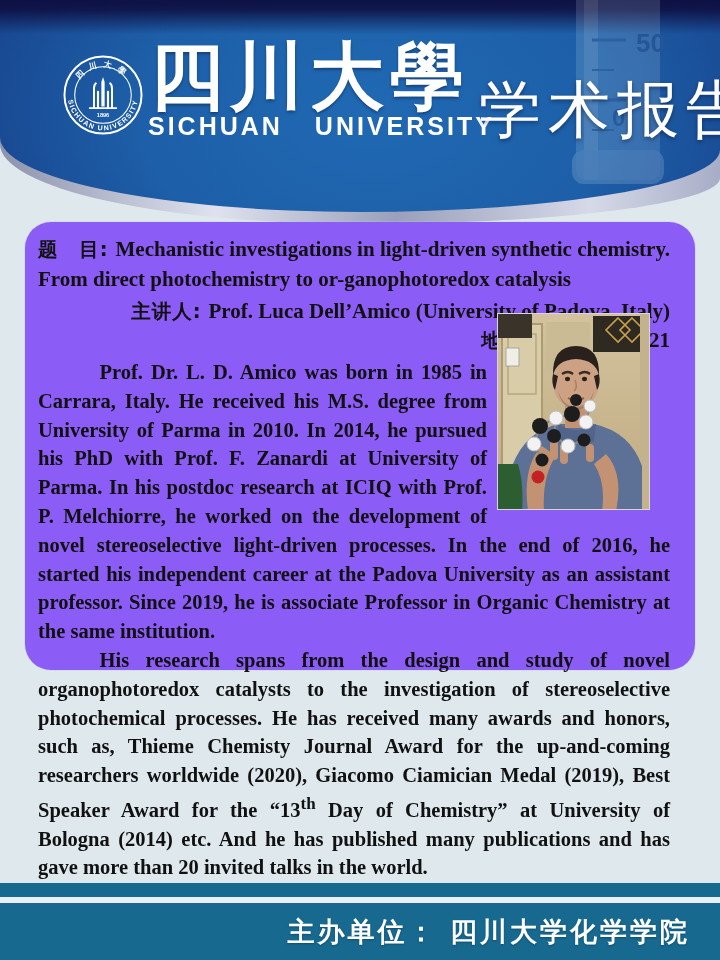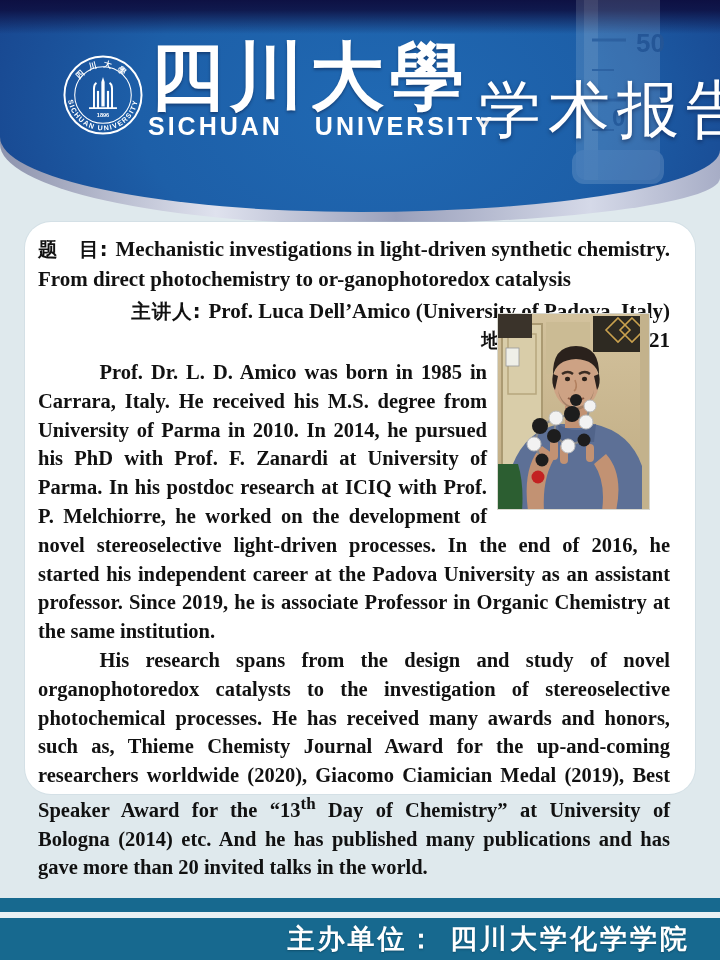--- a/index.html
+++ b/index.html
@@ -39,22 +39,22 @@
   .banner-title {
     position:absolute; left:479px; top:68px;
     color:#ffffff; font-size:62px; font-weight:400; letter-spacing:7px;
     font-family:"DejaVu Sans", sans-serif; white-space:nowrap;
     text-shadow:0 2px 4px rgba(0,0,30,.4);
   }
 
   
   .body-area { position:relative; width:720px; height:661px; background:#dfe9ed; }
   .card {
-    position:relative; margin:0 auto; width:670px; height:572px;
-    background:#ffffff; border-radius:26px;
+    position:relative; margin:0 auto; width:670px; height:448px;
+    background:#8b5cf6; border-radius:26px;
     padding:13px 25px 0 13px;
     box-shadow:0 0 0 1px rgba(180,200,210,.25);
   }
   .title-line { text-align:justify; line-height:29px; margin-bottom:3px; }
   .info-line  { line-height:27.5px; white-space:nowrap;text-align:right; }
   .lbl {
     font-family:"DejaVu Sans", sans-serif; font-weight:700;
     font-size:19.5px; color:#111; margin-right:7px; letter-spacing:1px;
   }
   .val { font-family:"Liberation Serif", serif; font-weight:700; font-size:21px; color:#111; }
@@ -70,21 +70,21 @@
   .photo-frame {
     position:absolute; right:45px; top:91px; width:153px; height:197px;
     border:1px solid #d8d8d0; overflow:hidden; background:#c9b896;
   }
 
   
   .footer { position:absolute; left:0; bottom:0; width:720px; }
   .stripe-teal  { width:720px; height:14px; background:#17698f; }
   .stripe-light { width:720px; height:6px;  background:#e9f1f4; }
   .footer-block {
-    width:720px; height:42px; background:#17698f;
+    width:720px; height:57px; background:#17698f;
     display:flex; align-items:center; justify-content:flex-end;
   }
   .footer-text {
     color:#ffffff; font-size:27px; font-weight:800; letter-spacing:3px;
     font-family:"DejaVu Sans", sans-serif; padding-right:30px;
     text-shadow:0 1px 2px rgba(0,30,40,.35);
   }
 </style>
 </head>
 <body>

